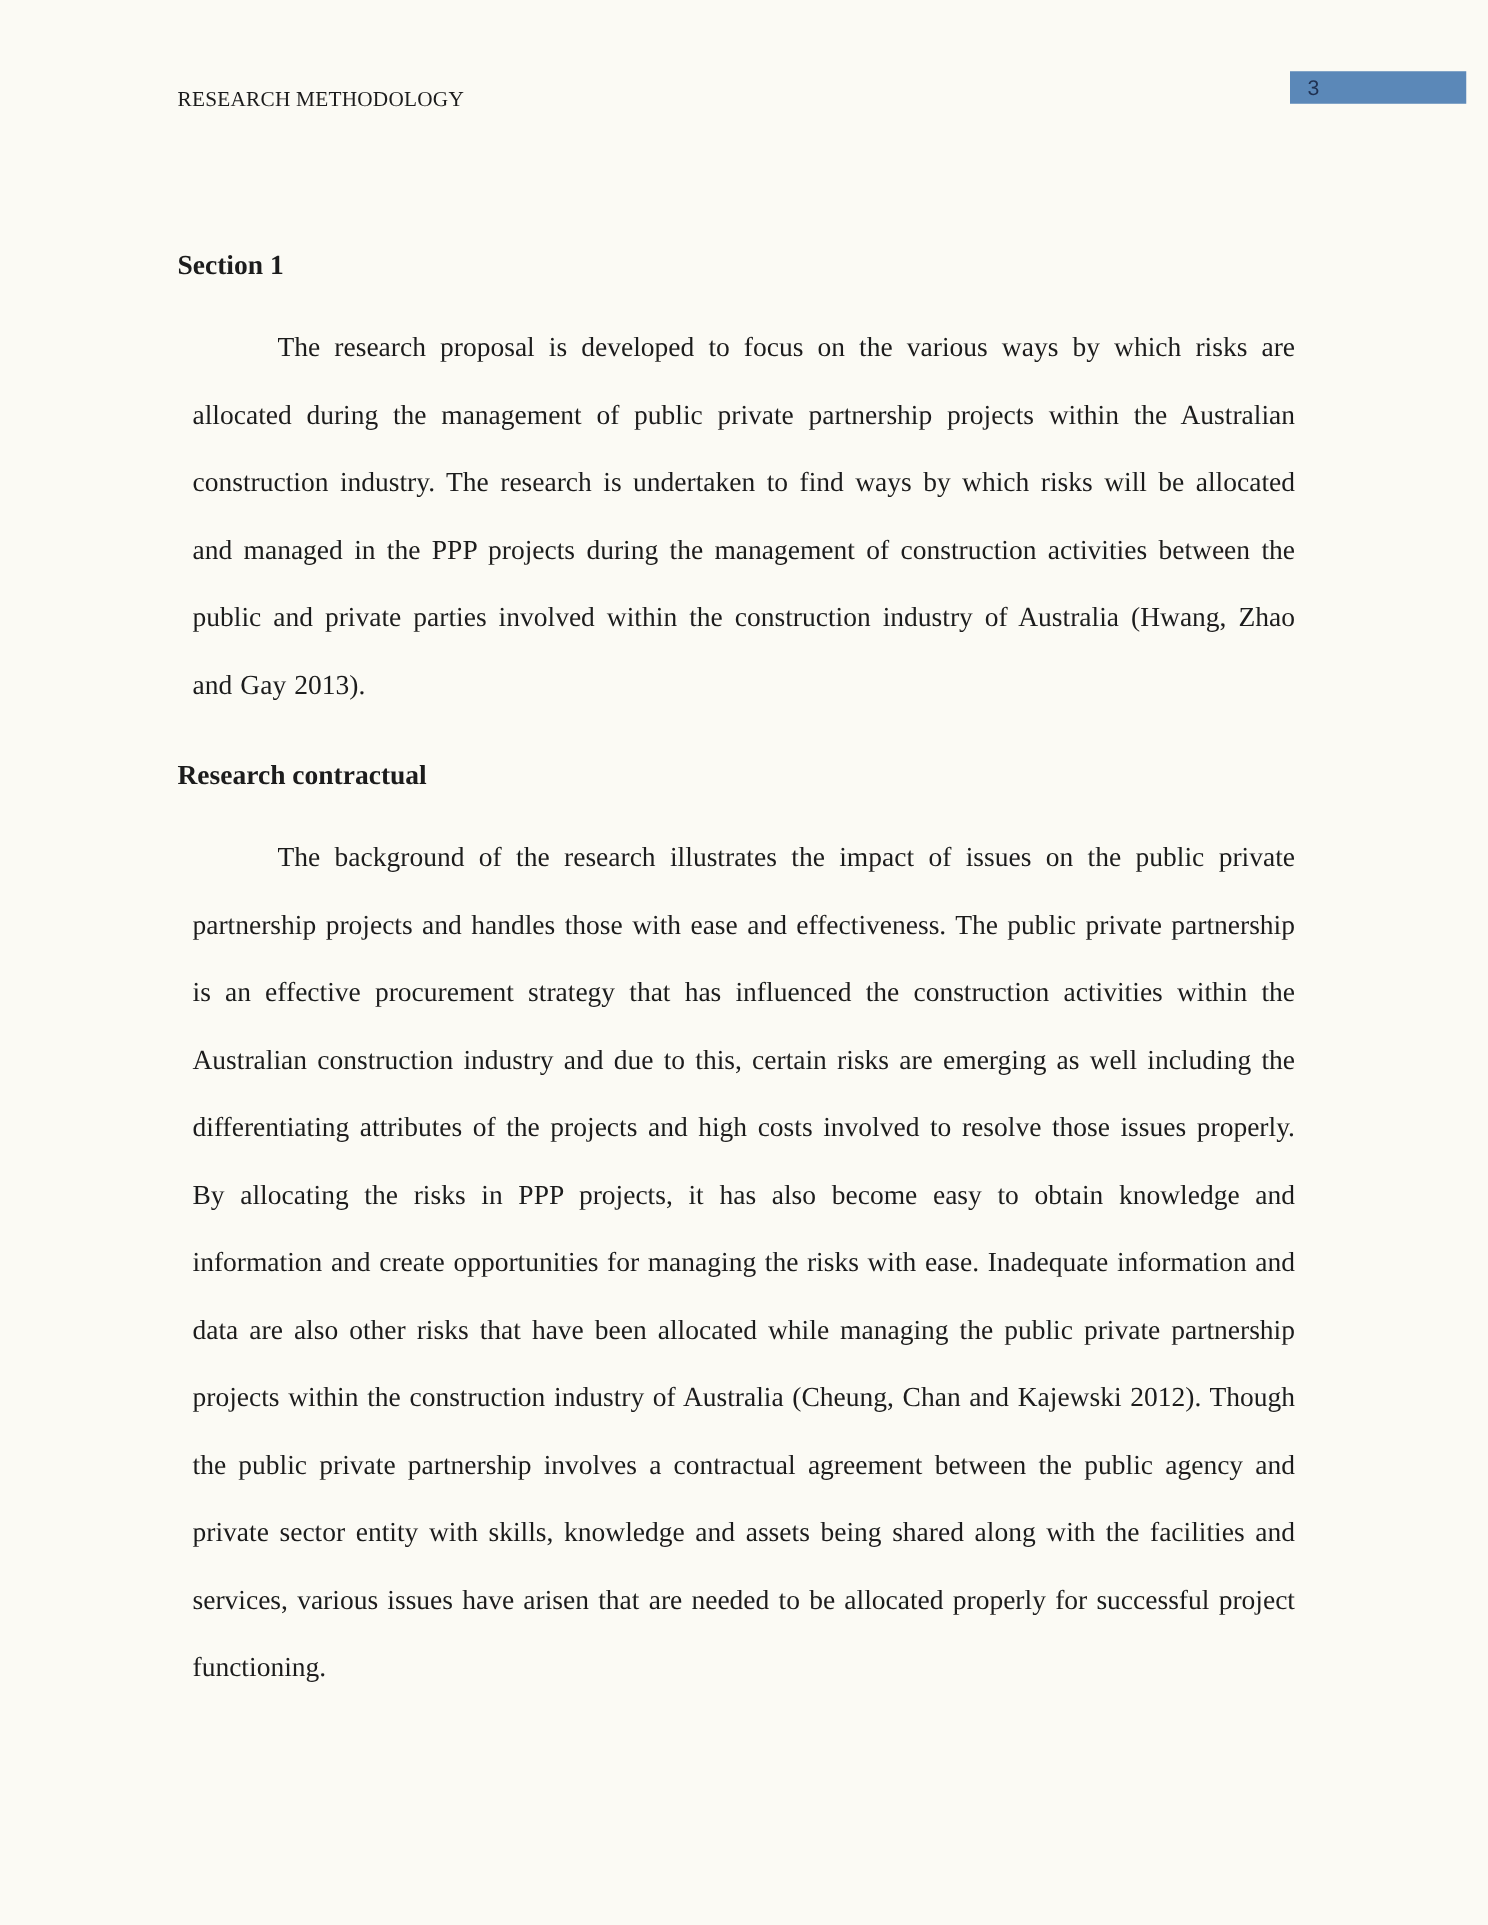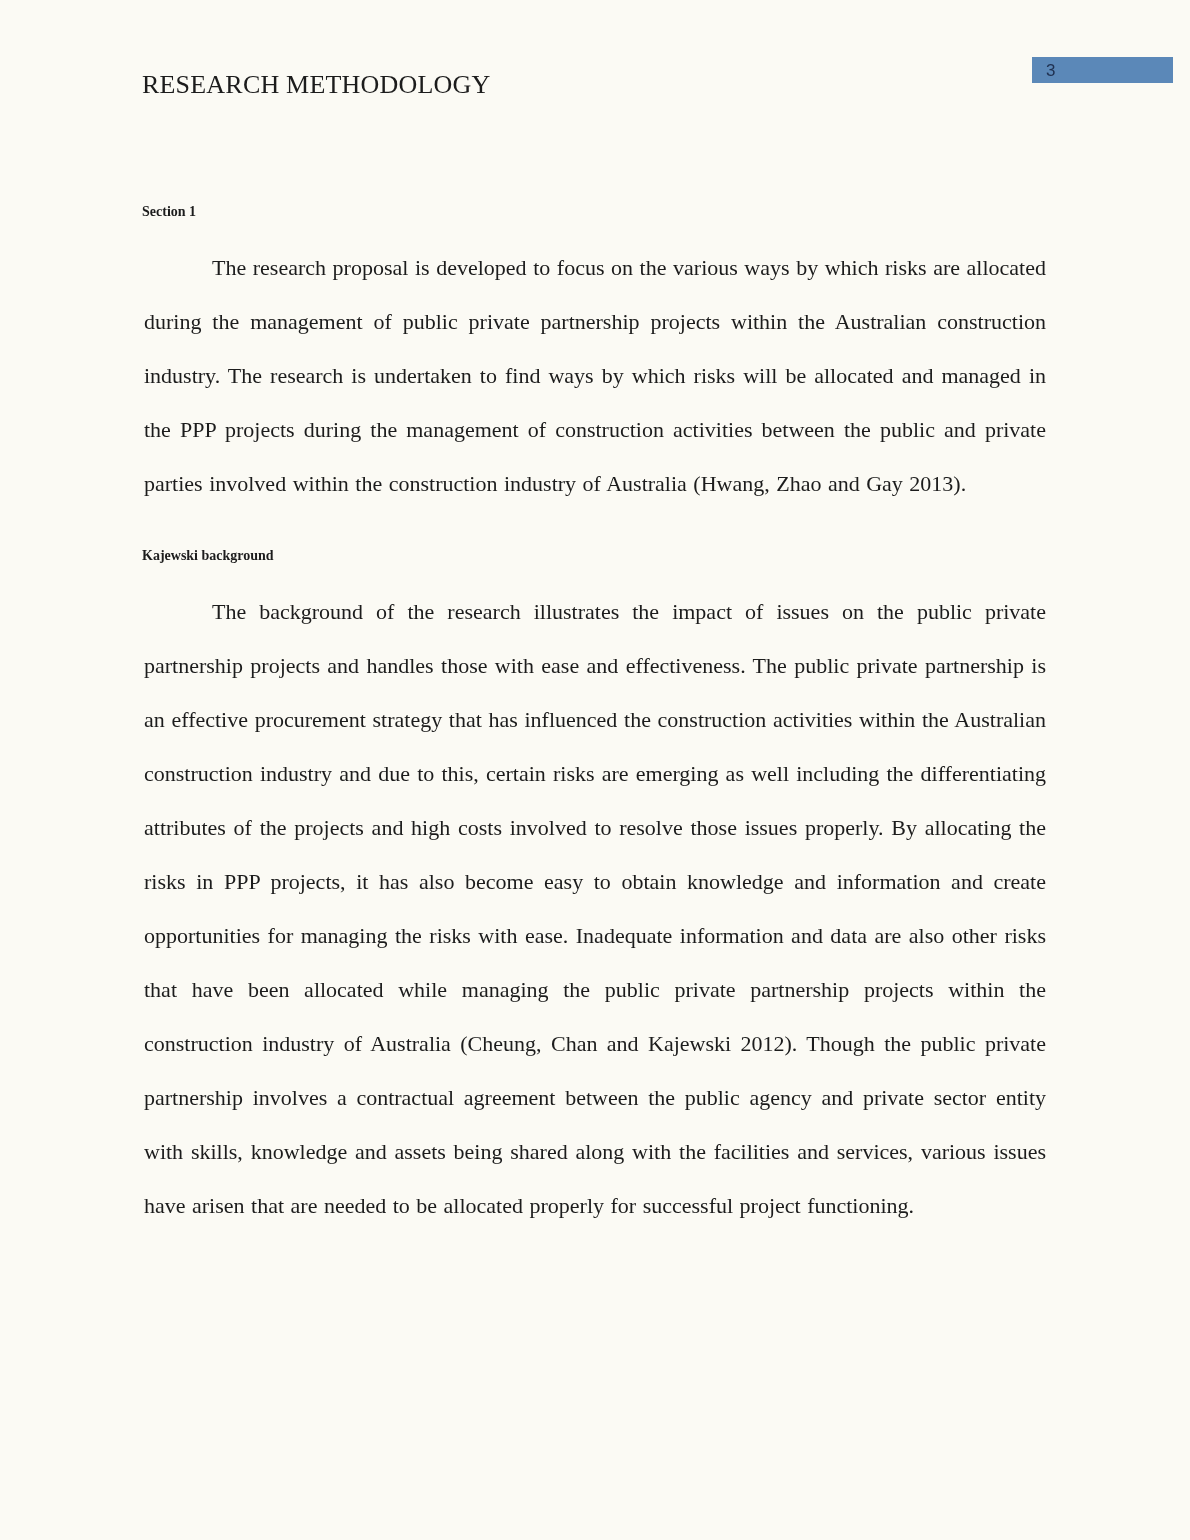--- a/index.html
+++ b/index.html
@@ -13,21 +13,21 @@
     height: 1540px;
     background: #fbfaf4;
     overflow: hidden;
     font-family: "Liberation Serif", "DejaVu Serif", serif;
     color: #1c1c1c;
   }
   .running-head {
     position: absolute;
     left: 142px;
     top: 70px;
-    font-size: 26px;
+    font-size: 17px;
     letter-spacing: 0.2px;
     color: #1c1c1c;
   }
   .page-badge {
     position: absolute;
     left: 1032px;
     top: 57px;
     width: 141px;
     height: 26px;
     background: #5b88b8;
@@ -45,29 +45,29 @@
   .content {
     position: absolute;
     top: 185px;
     left: 142px;
     width: 906px;
     font-size: 22px;
     line-height: 54px;
   }
   .doc-heading {
     font-weight: bold;
-    font-size: 14px;
+    font-size: 22px;
     line-height: 54px;
     margin: 0;
   }
   .doc-heading.gap-before {
     margin-top: 18px;
   }
   .doc-paragraph {
-    margin: 2px;
+    margin: 12px;
     text-align: justify;
     text-indent: 68px;
     word-spacing: 1px;
   }
 </style>
 </head>
 <body>
 
 <div class="sheet">
 
@@ -77,19 +77,19 @@
     <span class="num">3</span>
   </div>
 
   <div class="content">
 
     <h2 class="doc-heading">Section 1</h2>
 
 
     <p class="doc-paragraph">The research proposal is developed to focus on the various ways by which risks are allocated during the management of public private partnership projects within the Australian construction industry. The research is undertaken to find ways by which risks will be allocated and managed in the PPP projects during the management of construction activities between the public and private parties involved within the construction industry of Australia (Hwang, Zhao and Gay 2013).</p>
 
-    <h2 class="doc-heading gap-before">Kajewski background</h2>
+    <h2 class="doc-heading gap-before">Research contractual</h2>
 
     <p class="doc-paragraph">The background of the research illustrates the impact of issues on the public private partnership projects and handles those with ease and effectiveness. The public private partnership is an effective procurement strategy that has influenced the construction activities within the Australian construction industry and due to this, certain risks are emerging as well including the differentiating attributes of the projects and high costs involved to resolve those issues properly. By allocating the risks in PPP projects, it has also become easy to obtain knowledge and information and create opportunities for managing the risks with ease. Inadequate information and data are also other risks that have been allocated while managing the public private partnership projects within the construction industry of Australia (Cheung, Chan and Kajewski 2012). Though the public private partnership involves a contractual agreement between the public agency and private sector entity with skills, knowledge and assets being shared along with the facilities and services, various issues have arisen that are needed to be allocated properly for successful project functioning.</p>
 
   </div>
 
 </div>
 
 </body></html>

